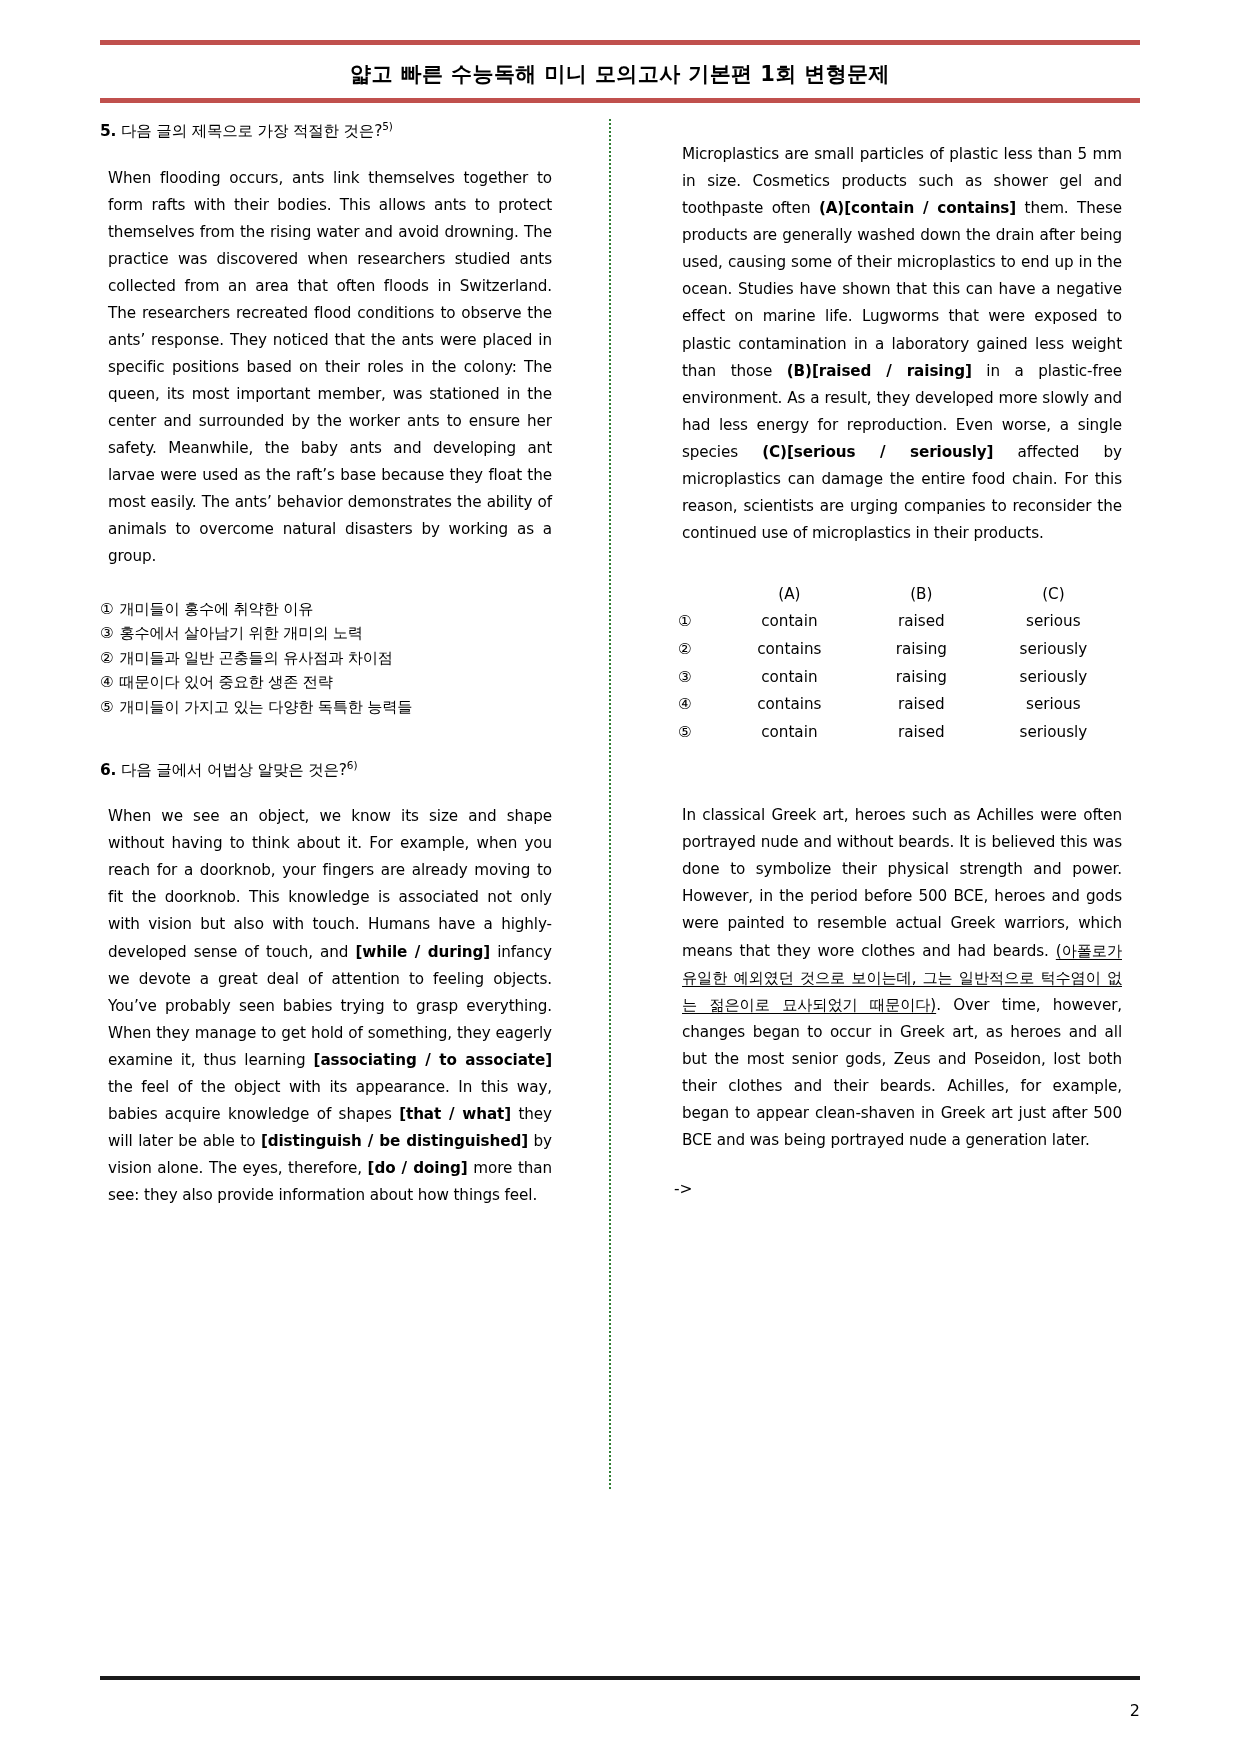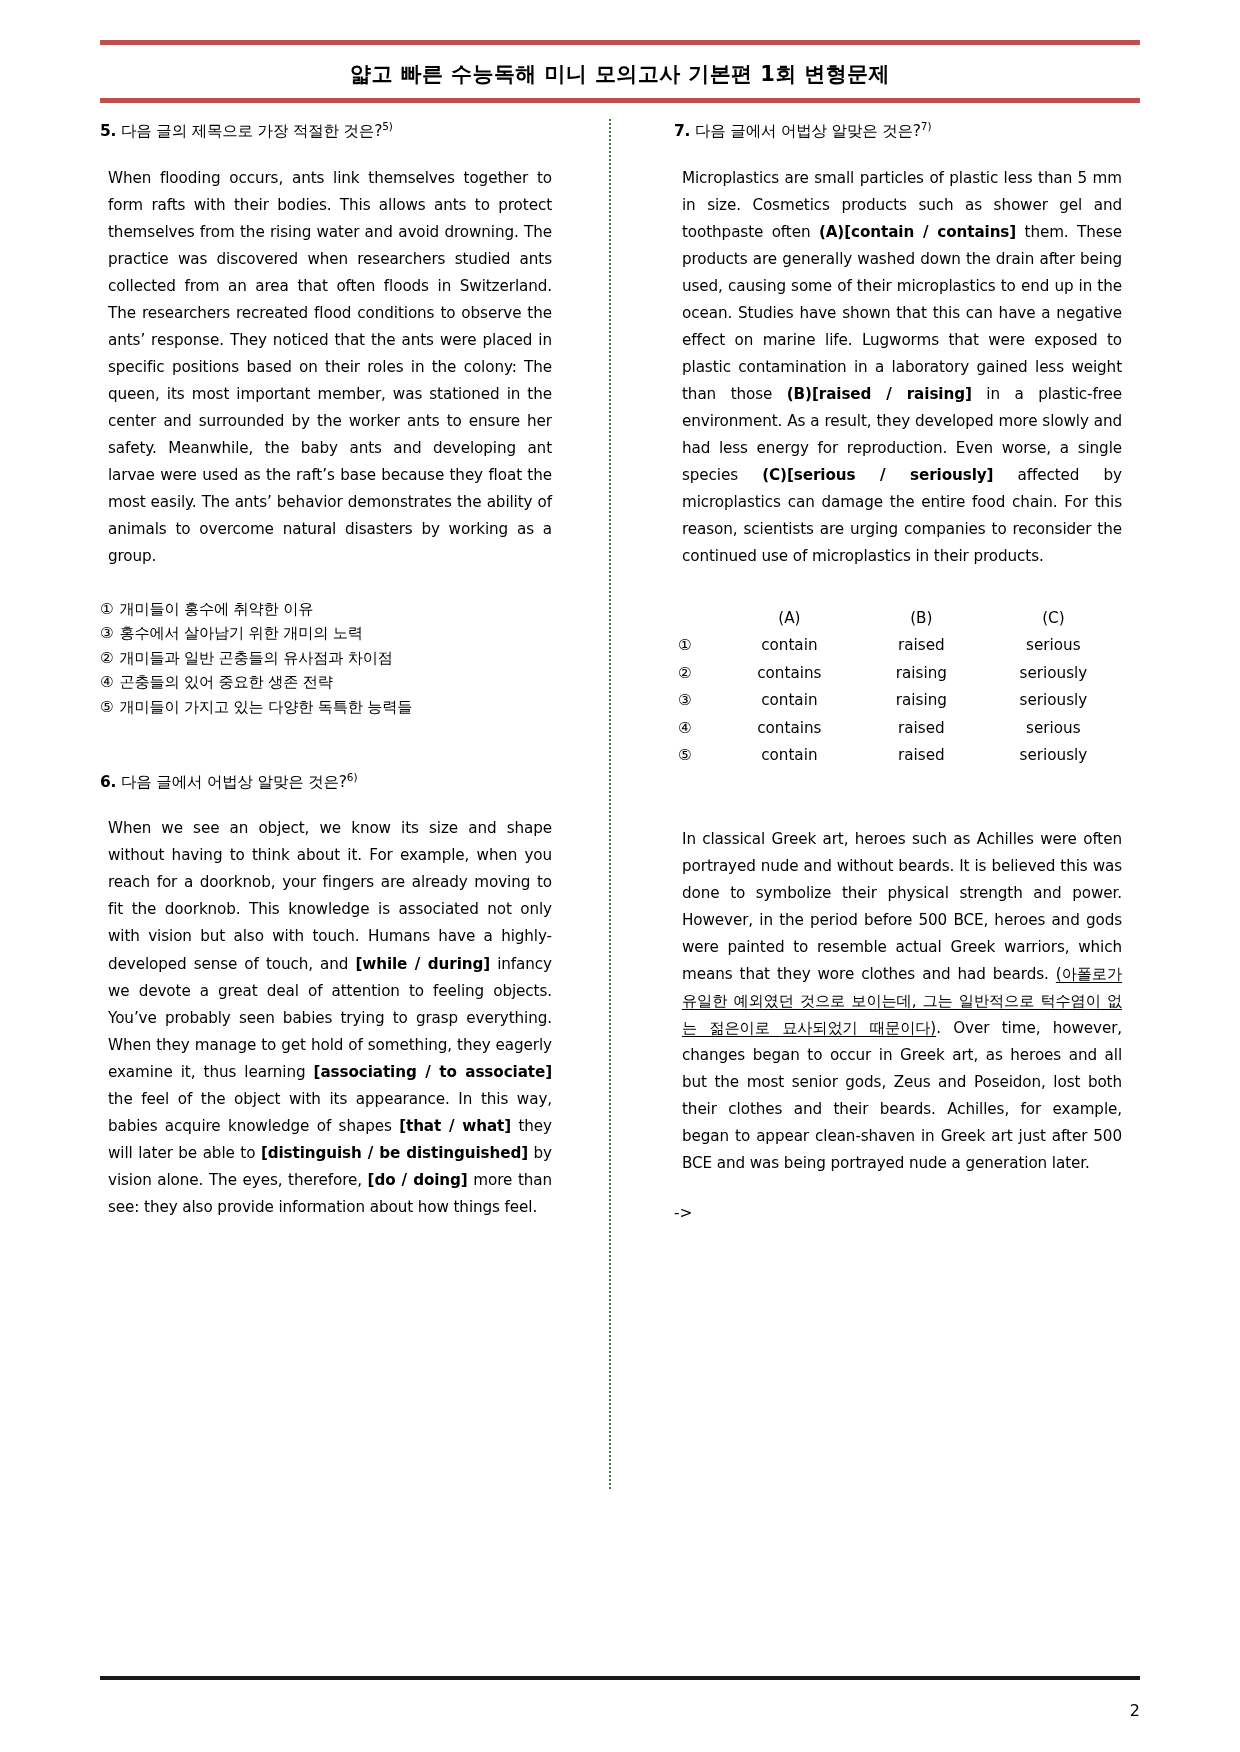--- a/index.html
+++ b/index.html
@@ -77,21 +77,21 @@
     text-justify: inter-word;
     margin: 22px 0 0 8px;
     letter-spacing: -0.1px;
   }
   .passage b { font-weight: bold; }
   .passage .ul {
     text-decoration: underline;
     text-underline-offset: 3px;
   }
   .choices {
-    margin: 26px 0 16px 0;
+    margin: 26px 0 4px 0;
     font-size: 15.2px;
     line-height: 1.62;
     letter-spacing: -0.2px;
   }
   .choices div { white-space: nowrap; }
   .choices .circ { margin-right: 6px; }
   .spacer-lg { height: 34px; }
   
   .ansgrid {
     margin: 34px 0 0 0;
@@ -160,40 +160,39 @@
 
     <div class="col left">
 
       <div>
         <div class="qhead"><span class="qnum">5.</span><span> 다음 글의 제목으로 가장 적절한 것은?</span><span class="sup">5)</span></div>
         <p class="passage">When flooding occurs, ants link themselves together to form rafts with their bodies. This allows ants to protect themselves from the rising water and avoid drowning. The practice was discovered when researchers studied ants collected from an area that often floods in Switzerland. The researchers recreated flood conditions to observe the ants’ response. They noticed that the ants were placed in specific positions based on their roles in the colony: The queen, its most important member, was stationed in the center and surrounded by the worker ants to ensure her safety. Meanwhile, the baby ants and developing ant larvae were used as the raft’s base because they float the most easily. The ants’ behavior demonstrates the ability of animals to overcome natural disasters by working as a group.</p>
         <div class="choices">
           <div><span class="circ">①</span><span>개미들이 홍수에 취약한 이유</span></div>
           <div><span class="circ">③</span><span>홍수에서 살아남기 위한 개미의 노력</span></div>
           <div><span class="circ">②</span><span>개미들과 일반 곤충들의 유사점과 차이점</span></div>
-          <div><span class="circ">④</span><span>곤충들의 있어 중요한 생존 전략</span></div>
+          <div><span class="circ">④</span><span>때문이다 있어 중요한 생존 전략</span></div>
           <div><span class="circ">⑤</span><span>개미들이 가지고 있는 다양한 독특한 능력들</span></div>
         </div>
       </div>
 
       <div class="spacer-lg"></div>
 
       <div>
         <div class="qhead"><span class="qnum">6.</span><span> 다음 글에서 어법상 알맞은 것은?</span><span class="sup">6)</span></div>
         <p class="passage"><span>When we see an object, we know its size and shape without having to think about it. For example, when you reach for a doorknob, your fingers are already moving to fit the doorknob. This knowledge is associated not only with vision but also with touch. Humans have a highly-developed sense of touch, and </span><b>[while / during]</b><span> infancy we devote a great deal of attention to feeling objects. You’ve probably seen babies trying to grasp everything. When they manage to get hold of something, they eagerly examine it, thus learning </span><b>[associating / to associate]</b><span> the feel of the object with its appearance. In this way, babies acquire knowledge of shapes </span><b>[that / what]</b><span> they will later be able to </span><b>[distinguish / be distinguished]</b><span> by vision alone. The eyes, therefore, </span><b>[do / doing]</b><span> more than see: they also provide information about how things feel.</span></p>
       </div>
 
     </div>
 
     <div class="col-divider"></div>
 
     <div class="col right">
 
       <div>
-        <div class="qhead"><span class="qnum">7.</span><span> 다음 글에서 어법상 알맞은 것은?</span><span class="sup">7)</span></div>
         <p class="passage"><span>Microplastics are small particles of plastic less than 5 mm in size. Cosmetics products such as shower gel and toothpaste often </span><b>(A)[contain / contains]</b><span> them. These products are generally washed down the drain after being used, causing some of their microplastics to end up in the ocean. Studies have shown that this can have a negative effect on marine life. Lugworms that were exposed to plastic contamination in a laboratory gained less weight than those </span><b>(B)[raised / raising]</b><span> in a plastic-free environment. As a result, they developed more slowly and had less energy for reproduction. Even worse, a single species </span><b>(C)[serious / seriously]</b><span> affected by microplastics can damage the entire food chain. For this reason, scientists are urging companies to reconsider the continued use of microplastics in their products.</span></p>
 
         <table class="ansgrid">
           <thead>
             <tr>
               <th class="cnum"></th>
               <th class="colA">(A)</th>
               <th class="colB">(B)</th>
               <th class="colC">(C)</th>
             </tr>

